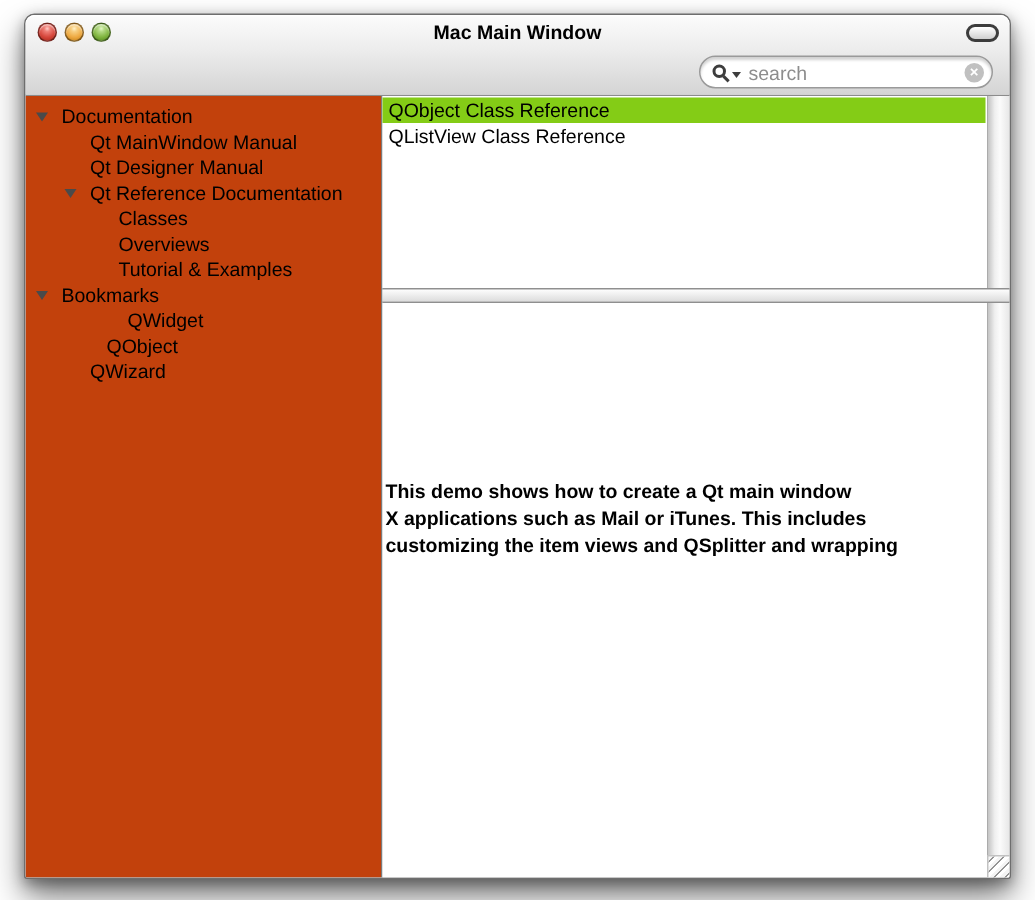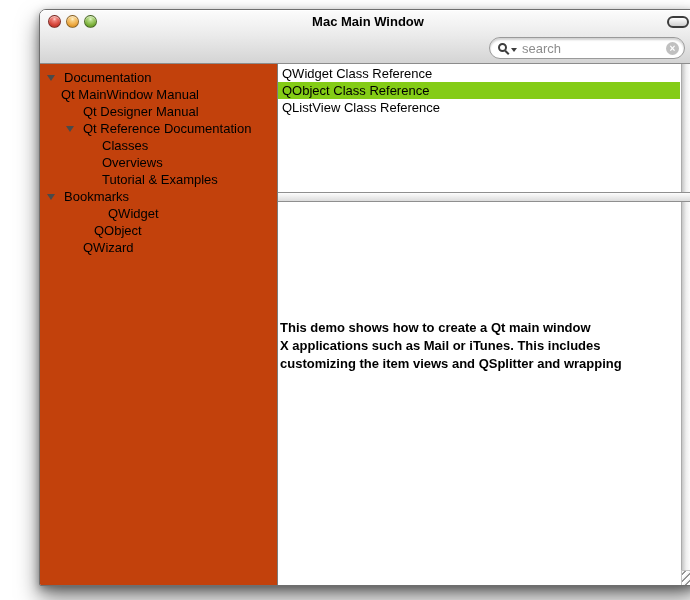--- a/index.html
+++ b/index.html
@@ -1,18 +1,18 @@
 <!DOCTYPE html>
 <html><head>
 <meta charset="utf-8">
 <style>
   * { box-sizing: border-box; margin: 0; padding: 0; }
   html, body { width: 690px; height: 600px; background: #ffffff; overflow: hidden;
     font-family: "Liberation Sans", sans-serif; }
-  .stage { position: relative; width: 548px; height: 600px; margin-left: 23px; }
+  .stage { position: relative; width: 548px; height: 600px; }
 
   
   .window { position: absolute; left: 16px; top: 9px; width: 658px; height: 577px;
     background: #fff; border: 1px solid #6e6e6e; border-radius: 7px 7px 2px 2px;
     box-shadow: 0 12px 22px rgba(0,0,0,.50), 0 3px 9px rgba(0,0,0,.35); }
 
   
   .header { position: absolute; top: 0; left: 0; right: 0; height: 54px;
     border-radius: 6px 6px 0 0; border-bottom: 1px solid #8c8c8c;
     background: linear-gradient(180deg, #fcfcfc 0%, #ececec 45%, #d4d4d4 100%);
@@ -117,38 +117,37 @@
         <span class="search-arrow"></span>
         <input class="search-input" type="text" placeholder="search" style="">
         <span class="clear-btn">×</span>
       </div>
     </div>
 
     <div class="content">
 
       <div class="sidebar">
           <div class="tree-row"><span class="tri" style="left: 7px;"></span><span style="padding-left: 24px;">Documentation</span></div>
-          <div class="tree-row"><span style="padding-left: 21px;">Qt MainWindow Manual</span></div>
+          <div class="tree-row"><span style="padding-left: 43px;">Qt MainWindow Manual</span></div>
           <div class="tree-row"><span style="padding-left: 43px;">Qt Designer Manual</span></div>
           <div class="tree-row"><span class="tri" style="left: 26px;"></span><span style="padding-left: 43px;">Qt Reference Documentation</span></div>
           <div class="tree-row"><span style="padding-left: 62px;">Classes</span></div>
           <div class="tree-row"><span style="padding-left: 62px;">Overviews</span></div>
           <div class="tree-row"><span style="padding-left: 62px;">Tutorial &amp; Examples</span></div>
           <div class="tree-row"><span class="tri" style="left: 7px;"></span><span style="padding-left: 24px;">Bookmarks</span></div>
           <div class="tree-row"><span style="padding-left: 68px;">QWidget</span></div>
           <div class="tree-row"><span style="padding-left: 54px;">QObject</span></div>
           <div class="tree-row"><span style="padding-left: 43px;">QWizard</span></div>
         </div>
       <div class="vsplit"></div>
 
       <div class="rightpanes">
 
         <div class="listpane">
           <div class="list-rows">
-              <div class="list-row">QWidget Class Reference</div>
               <div class="list-row selected">QObject Class Reference</div>
               <div class="list-row">QListView Class Reference</div>
             </div>
           <div class="scrolltrack list-scroll"></div>
         </div>
 
         <div class="hsplit"></div>
 
         <div class="editorpane">
           <div class="editor-text">

